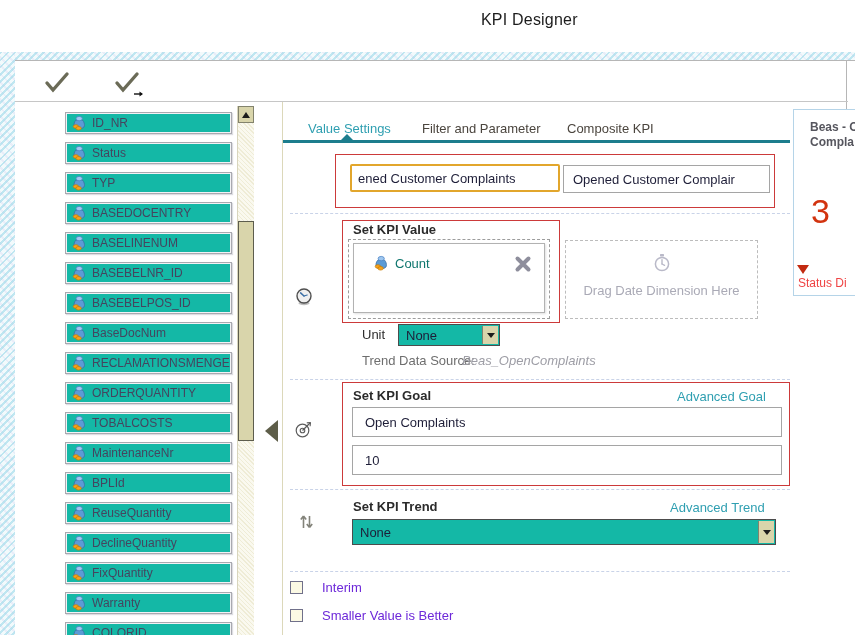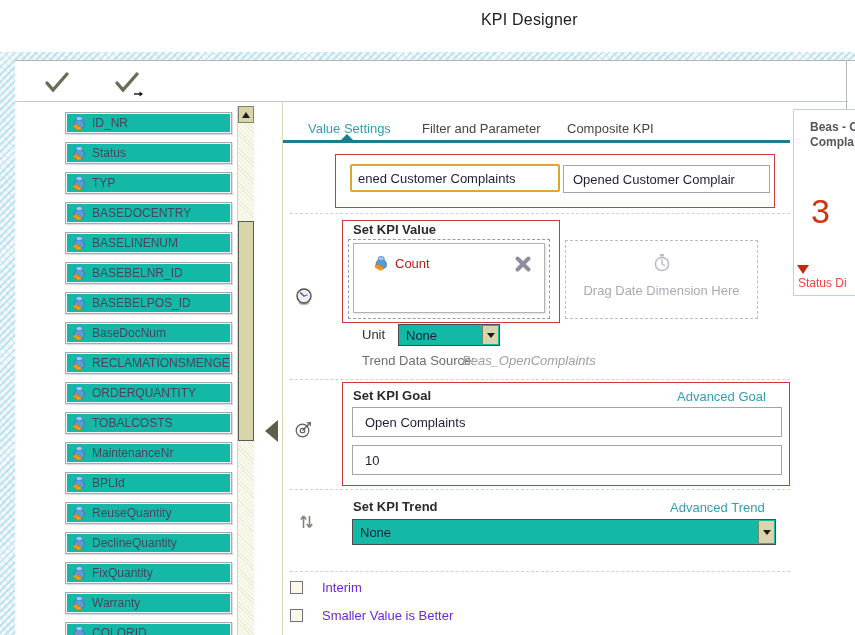--- a/index.html
+++ b/index.html
@@ -59,21 +59,21 @@
       font-size:13px;color:#1e1e38;padding:0 4px 0 6px;outline:none;font-family:inherit;}
   .disp-input{left:548px;top:104px;width:194px;height:26px;border:1px solid #a5a5a5;
       font-size:13px;color:#1e1e38;padding:0 2px 0 9px;outline:none;font-family:inherit;}
   .dashed-sep{height:0;border-top:1px dashed #c9d3e8;}
   .sec-head{font-size:13px;font-weight:bold;color:#2b2b2b;white-space:nowrap;}
   .teal-link{font-size:13px;color:#2f9fb1;cursor:pointer;white-space:nowrap;}
   
   .dropzone-outer{left:333px;top:178px;width:200px;height:78px;border:1px dashed #9c9c9c;}
   .chip-box{left:338px;top:182px;width:190px;height:68px;background:#fff;border:1px solid #b2b2b2;box-shadow:1px 1px 2px rgba(0,0,0,.12);}
   .chip{left:352px;top:194px;display:flex;align-items:center;cursor:grab;}
-  .chip span{font-size:13px;color:#b91c1c;margin-left:6px;}
+  .chip span{font-size:13px;color:#0f766e;margin-left:6px;}
   .date-zone{left:550px;top:179px;width:191px;height:77px;border:1px dashed #bcbcbc;text-align:center;}
   .date-zone .hint{font-size:13px;color:#aaaab6;margin-top:6px;}
   .unit-label{left:347px;top:266px;font-size:13px;color:#2e2e2e;}
   .select{background:#14b8a6;border:1px solid #4c4c4c;cursor:pointer;}
   .unit-select{left:383px;top:263px;width:100px;height:20px;}
   .select .sel-text{position:absolute;left:7px;top:50%;transform:translateY(-50%);font-size:13px;color:#1e1e38;}
   .sel-btn{position:absolute;right:1px;top:1px;bottom:1px;width:15px;background:#d9d5ab;border-left:1px solid #83836d;display:flex;align-items:center;justify-content:center;}
   .sel-btn .tri{width:0;height:0;border-left:4px solid transparent;border-right:4px solid transparent;border-top:5px solid #1c1c1c;}
   .ds-label{left:347px;top:292px;font-size:13px;color:#6e6e6e;}
   .ds-value{left:447px;top:292px;font-size:13px;color:#9d9da5;font-style:italic;}

